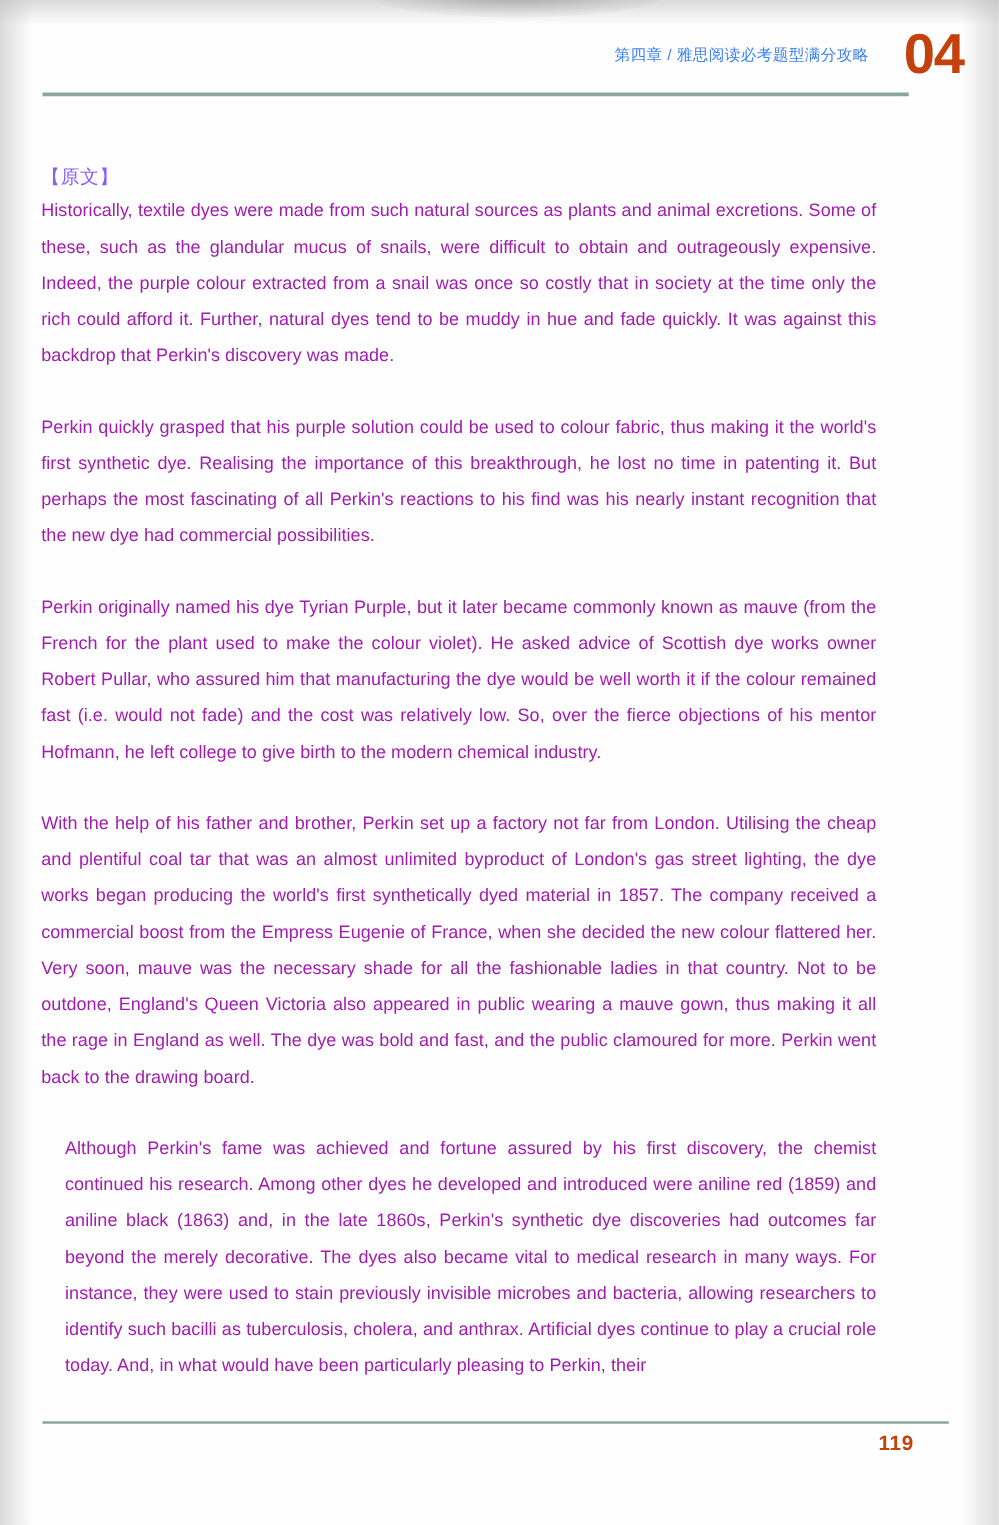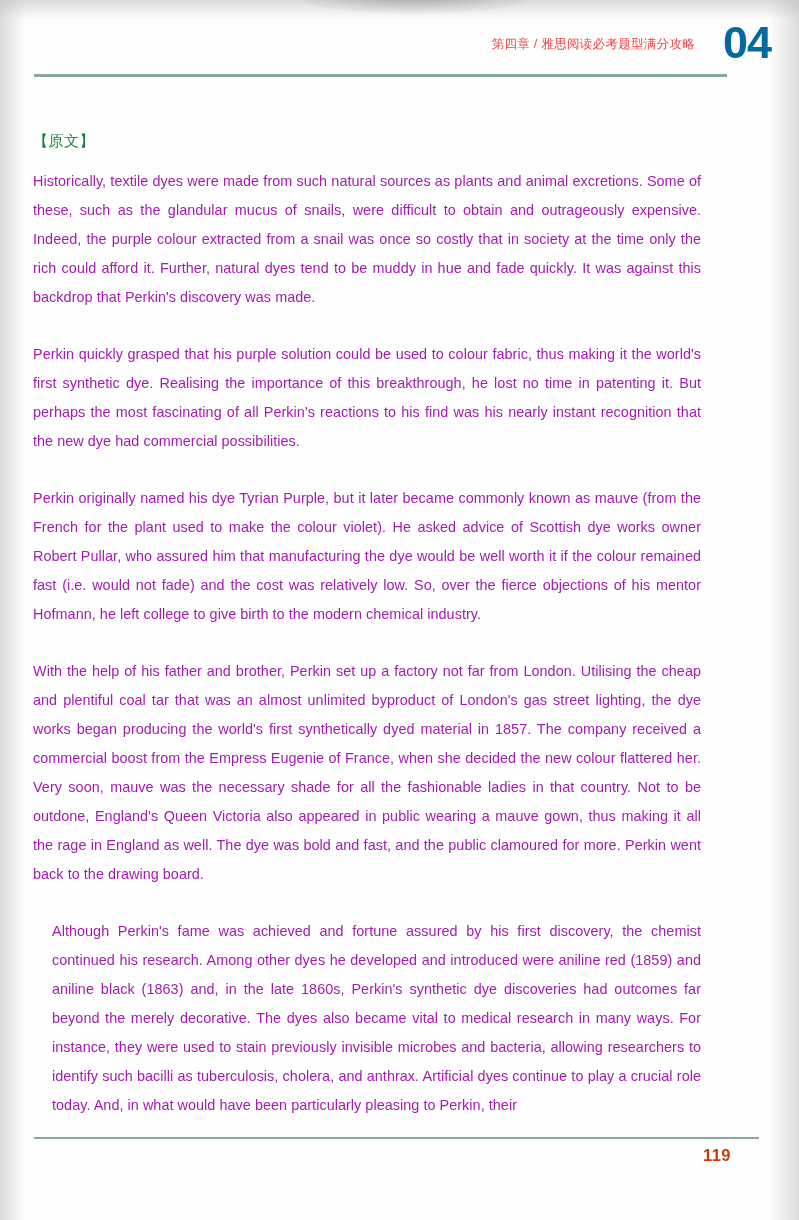--- a/index.html
+++ b/index.html
@@ -71,31 +71,31 @@
   }
   .header-inner {
     position: relative;
     height: 100%;
   }
   .chapter-label {
     position: absolute;
     right: 82px;
     top: 6px;
     font-size: 12.5px;
-    color: #ef4444;
+    color: #3b82f6;
     letter-spacing: 0.3px;
     white-space: nowrap;
   }
   .chapter-number {
     position: absolute;
     right: 6px;
     top: -10px;
     font-size: 45px;
     font-weight: bold;
-    color: #0369a1;
+    color: #c2410c;
     line-height: 1;
     letter-spacing: -1px;
   }
   .header-rule {
     position: absolute;
     left: 0;
     right: 50px;
     top: 44px;
     height: 2.5px;
     background: #8aa79b;
@@ -103,23 +103,23 @@
 
   
   .content {
     position: absolute;
     left: 33px;
     top: 132px;
     width: 668px;
   }
   .section-tag {
     font-size: 15px;
-    color: #15803d;
+    color: #8b5cf6;
     font-weight: 500;
-    margin: 0 0 16px 0;
+    margin: 0 0 4px 0;
     letter-spacing: 0.5px;
   }
   p.para {
     margin: 0 0 28px 0;
     font-size: 14.4px;
     line-height: 29px;
     text-align: justify;
     text-justify: inter-word;
     color: #a21caf;
     letter-spacing: 0.05px;

